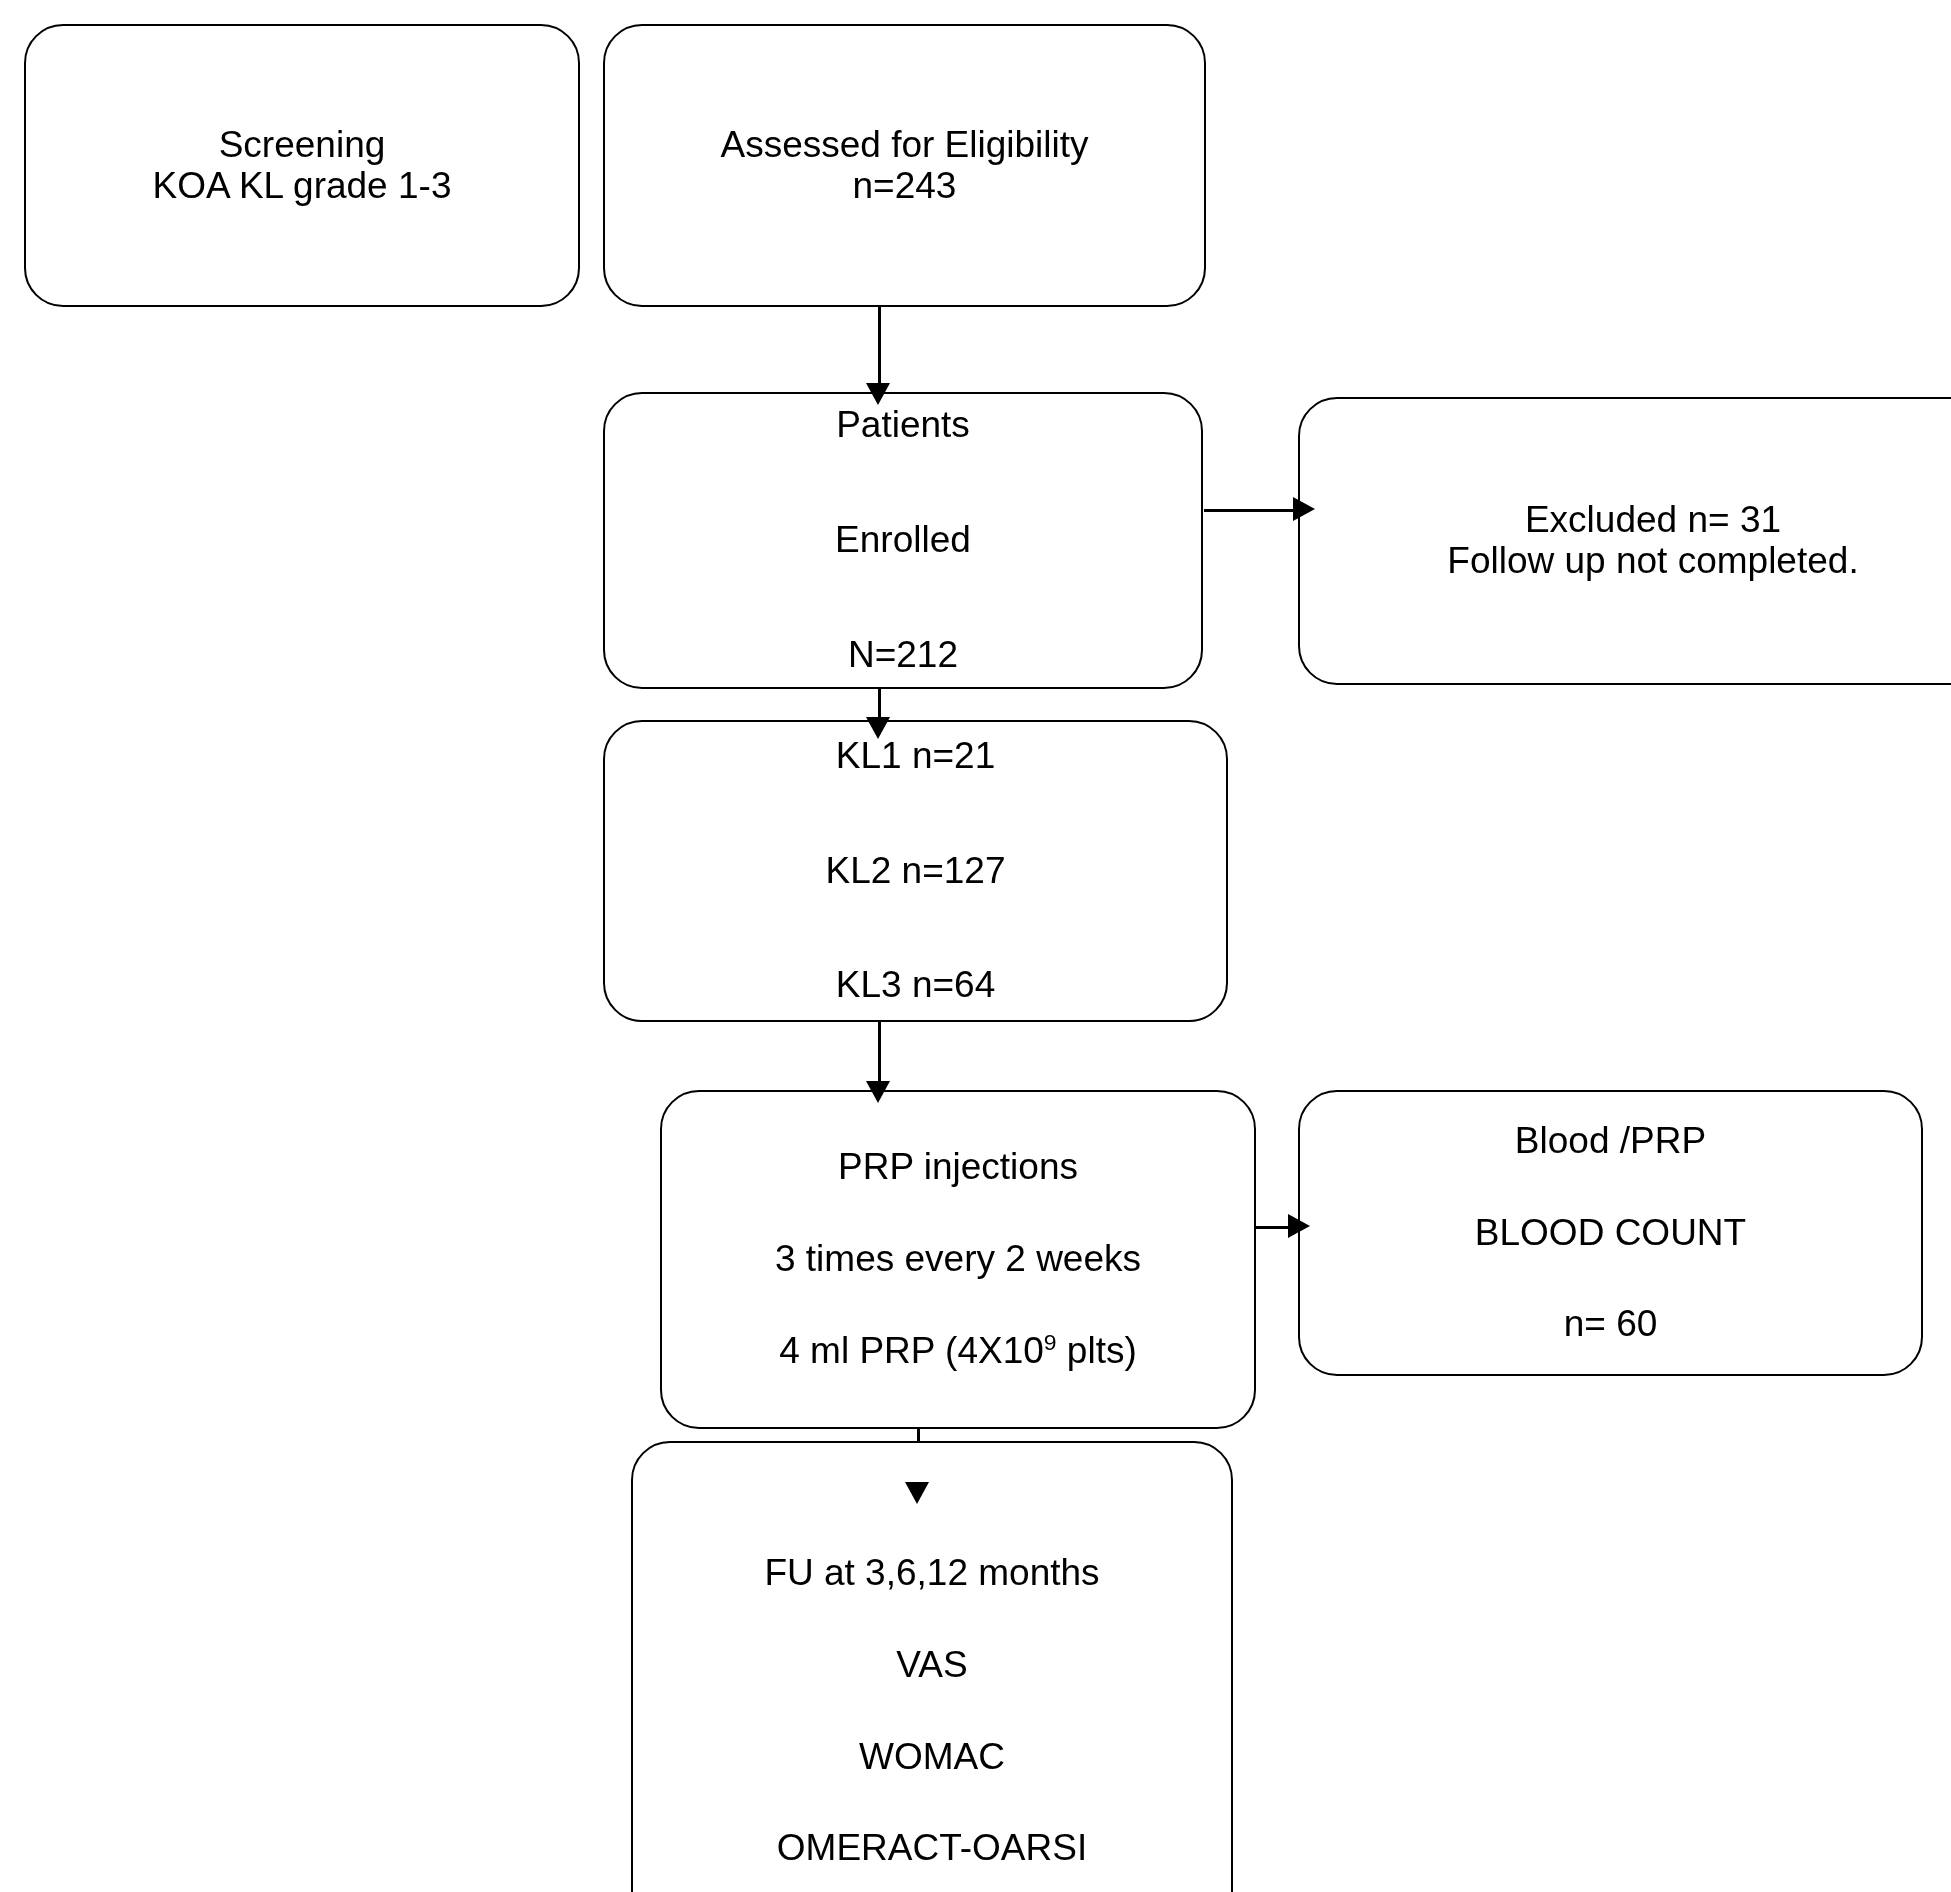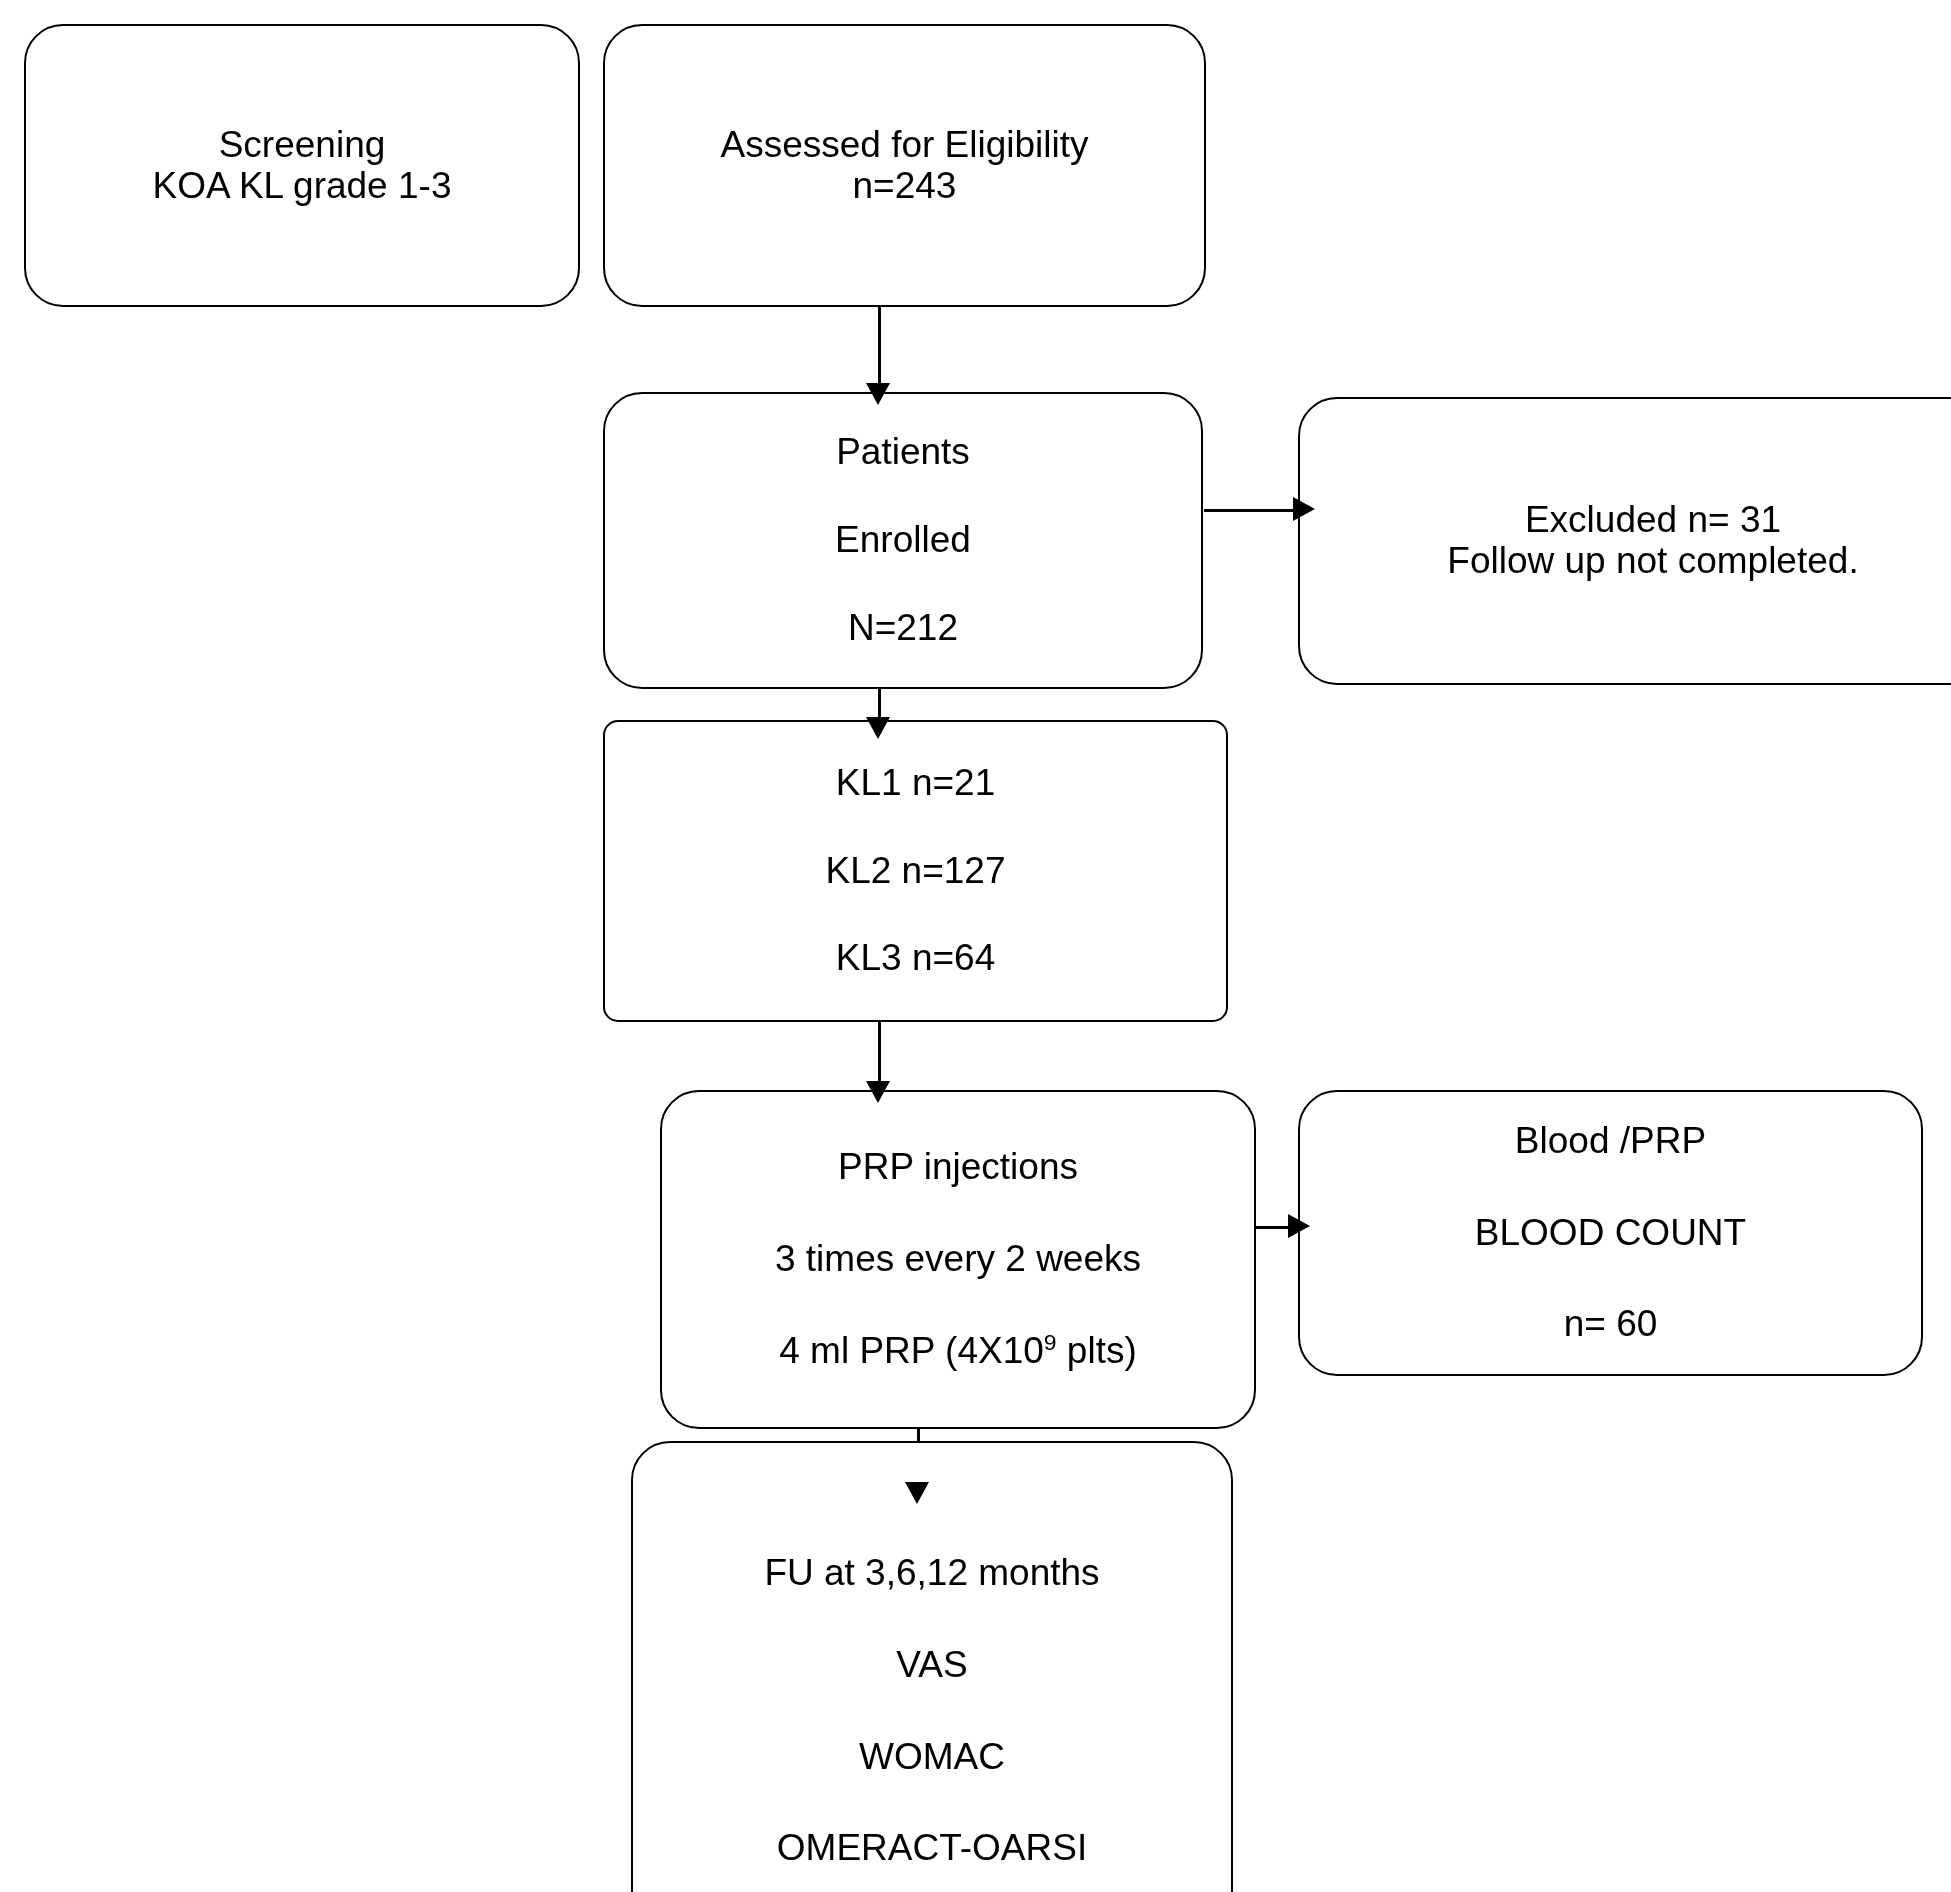--- a/index.html
+++ b/index.html
@@ -34,28 +34,28 @@
   .node .line {
     display: block;
     font-size: 37px;
     line-height: 1.1;
     color: #000000;
     white-space: nowrap;
   }
   
   .gap-lg .line + .line { }
   .gap-md .line + .line { margin-top: 51px; }
-  .gap-sm .line + .line { margin-top: 47px; }
+  .gap-sm .line + .line { margin-top: 74px; }
 
   
   #node-screening      { left: 24px;   top: 24px;   width: 556px;  height: 283px; }
   #node-assessed       { left: 603px;  top: 24px;   width: 603px;  height: 283px; }
   #node-enrolled       { left: 603px;  top: 392px;  width: 600px;  height: 297px; }
   #node-excluded       { left: 1298px; top: 397px;  width: 710px;  height: 288px; }
-  #node-klgrades       { left: 603px;  top: 720px;  width: 625px;  height: 302px; border-radius: 15px; }
+  #node-klgrades       { left: 603px;  top: 720px;  width: 625px;  height: 302px; }
   #node-prp            { left: 624px;  top: 1090px; width: 596px;  height: 339px; margin-left: 36px; }
   #node-blood          { left: 1298px; top: 1090px; width: 625px;  height: 286px; }
   #node-followup       { left: 631px;  top: 1441px; width: 602px;  height: 540px; }
 
   
   .conn {
     position: absolute;
     z-index: 1;
   }
   .conn.vert {

